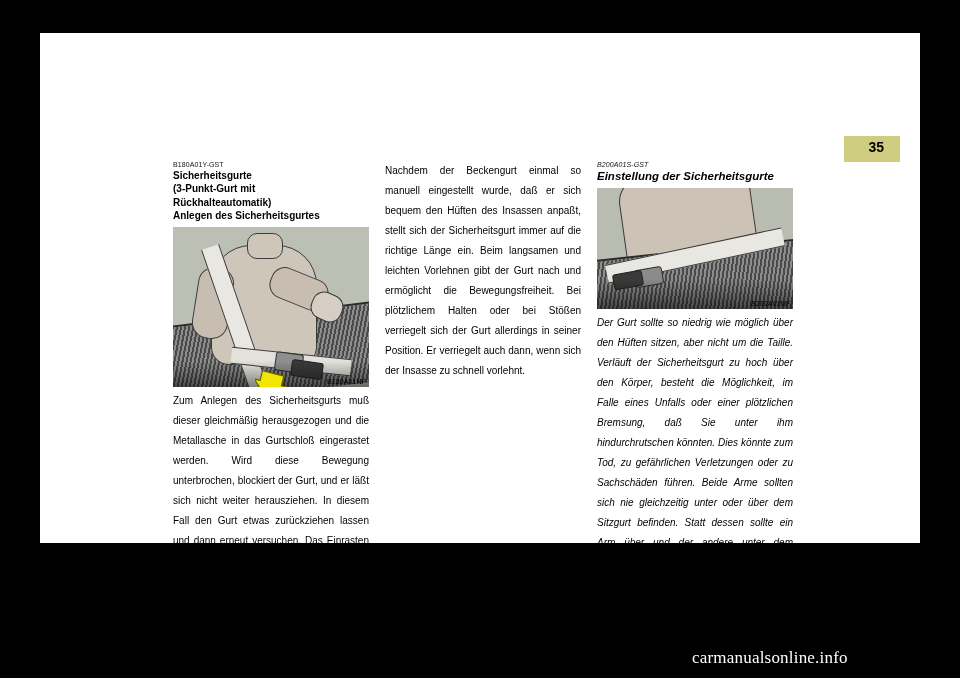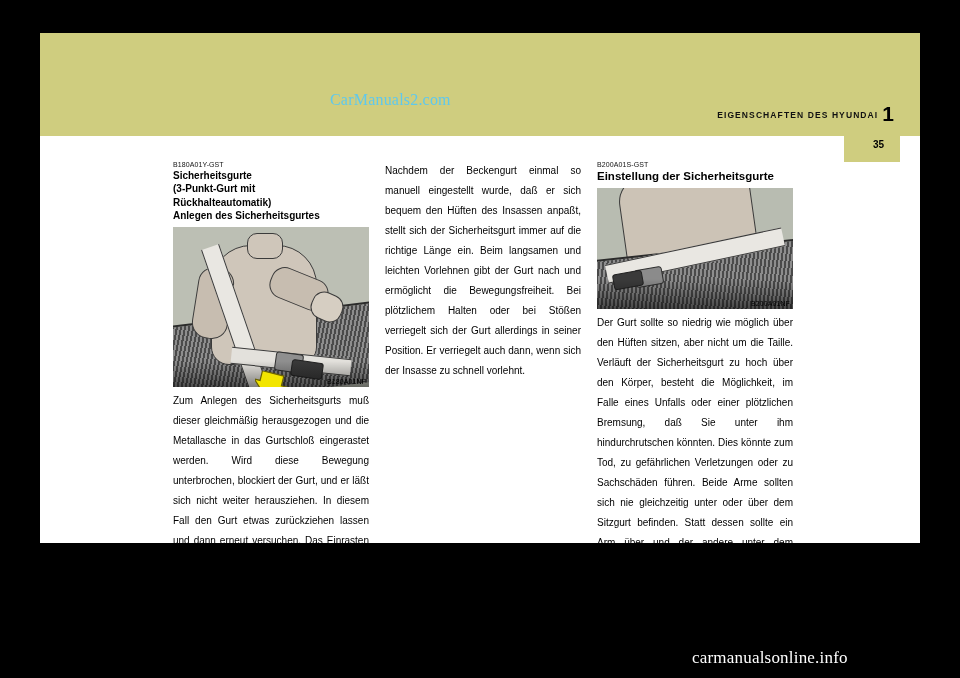--- a/index.html
+++ b/index.html
@@ -76,35 +76,35 @@
     right: 20px;
     top: 103px;
     width: 56px;
     height: 26px;
     background: #cfcd7f;
   }
   .page-num {
     position: absolute;
     right: 36px;
     top: 106px;
-    font-size: 10px;
+    font-size: 14px;
     font-weight: bold;
     color: #000;
   }
 
   
   .col {
     position: absolute;
     top: 128px;
     width: 196px;
     color: #000;
   }
   #col1 { left: 133px; }
   #col2 { left: 345px; }
-  #col3 { left: 557px; }
+  #col3 { left: 557px; font-style: italic; }
 
   .code {
     font-size: 7px;
     letter-spacing: 0.1px;
     color: #111;
     margin-bottom: 1px;
   }
   .title {
     font-size: 10px;
     font-weight: bold;
@@ -320,27 +320,20 @@
     white-space: nowrap;
   }
 </style>
 </head>
 <body>
 
 <div id="page">
 
   <div class="sheet">
 
-    <div class="header-band">
-      <div class="watermark-top">CarManuals2.com</div>
-      <div class="hdr-right">
-        <div class="hdr-text">EIGENSCHAFTEN  DES  HYUNDAI</div>
-        <div class="hdr-num">1</div>
-      </div>
-    </div>
     <div class="page-tab"></div>
     <div class="page-num">35</div>
 
     <div class="col" id="col1">
       <div class="code">B180A01Y-GST</div>
       <div class="title" style="white-space: pre-line;">Sicherheitsgurte
 (3-Punkt-Gurt mit
 Rückhalteautomatik)
 Anlegen des Sicherheitsgurtes</div>
 

